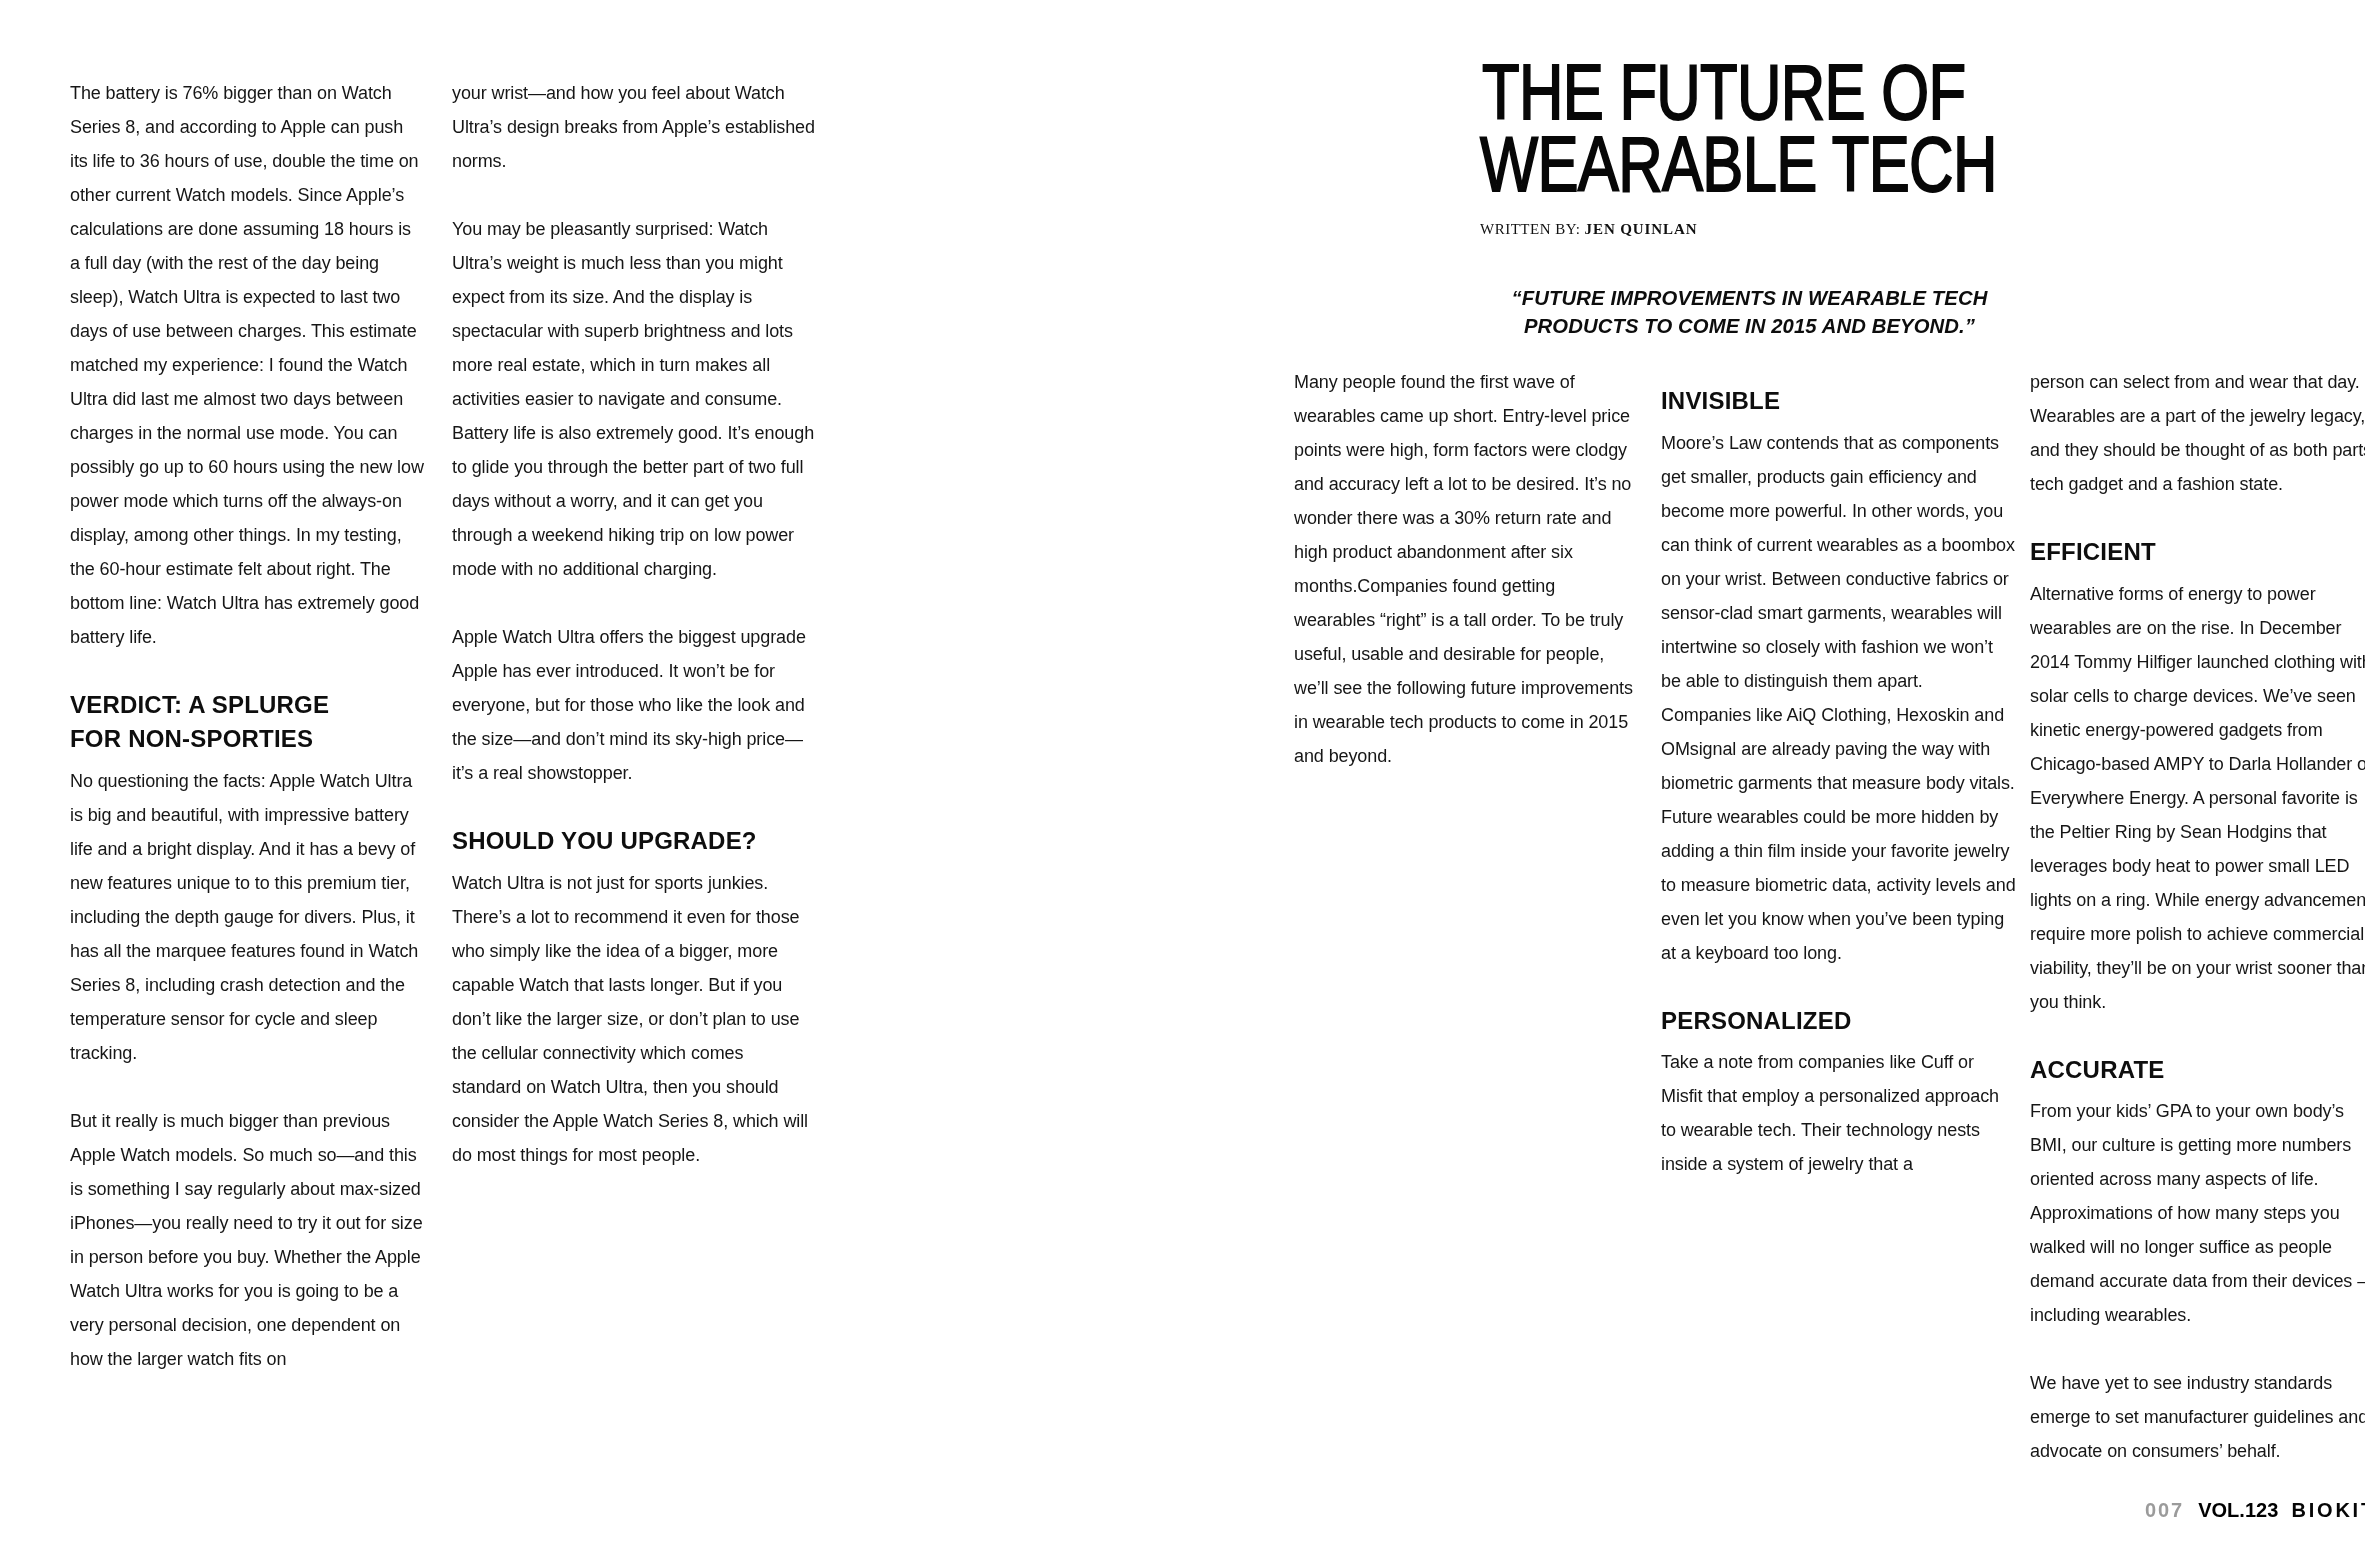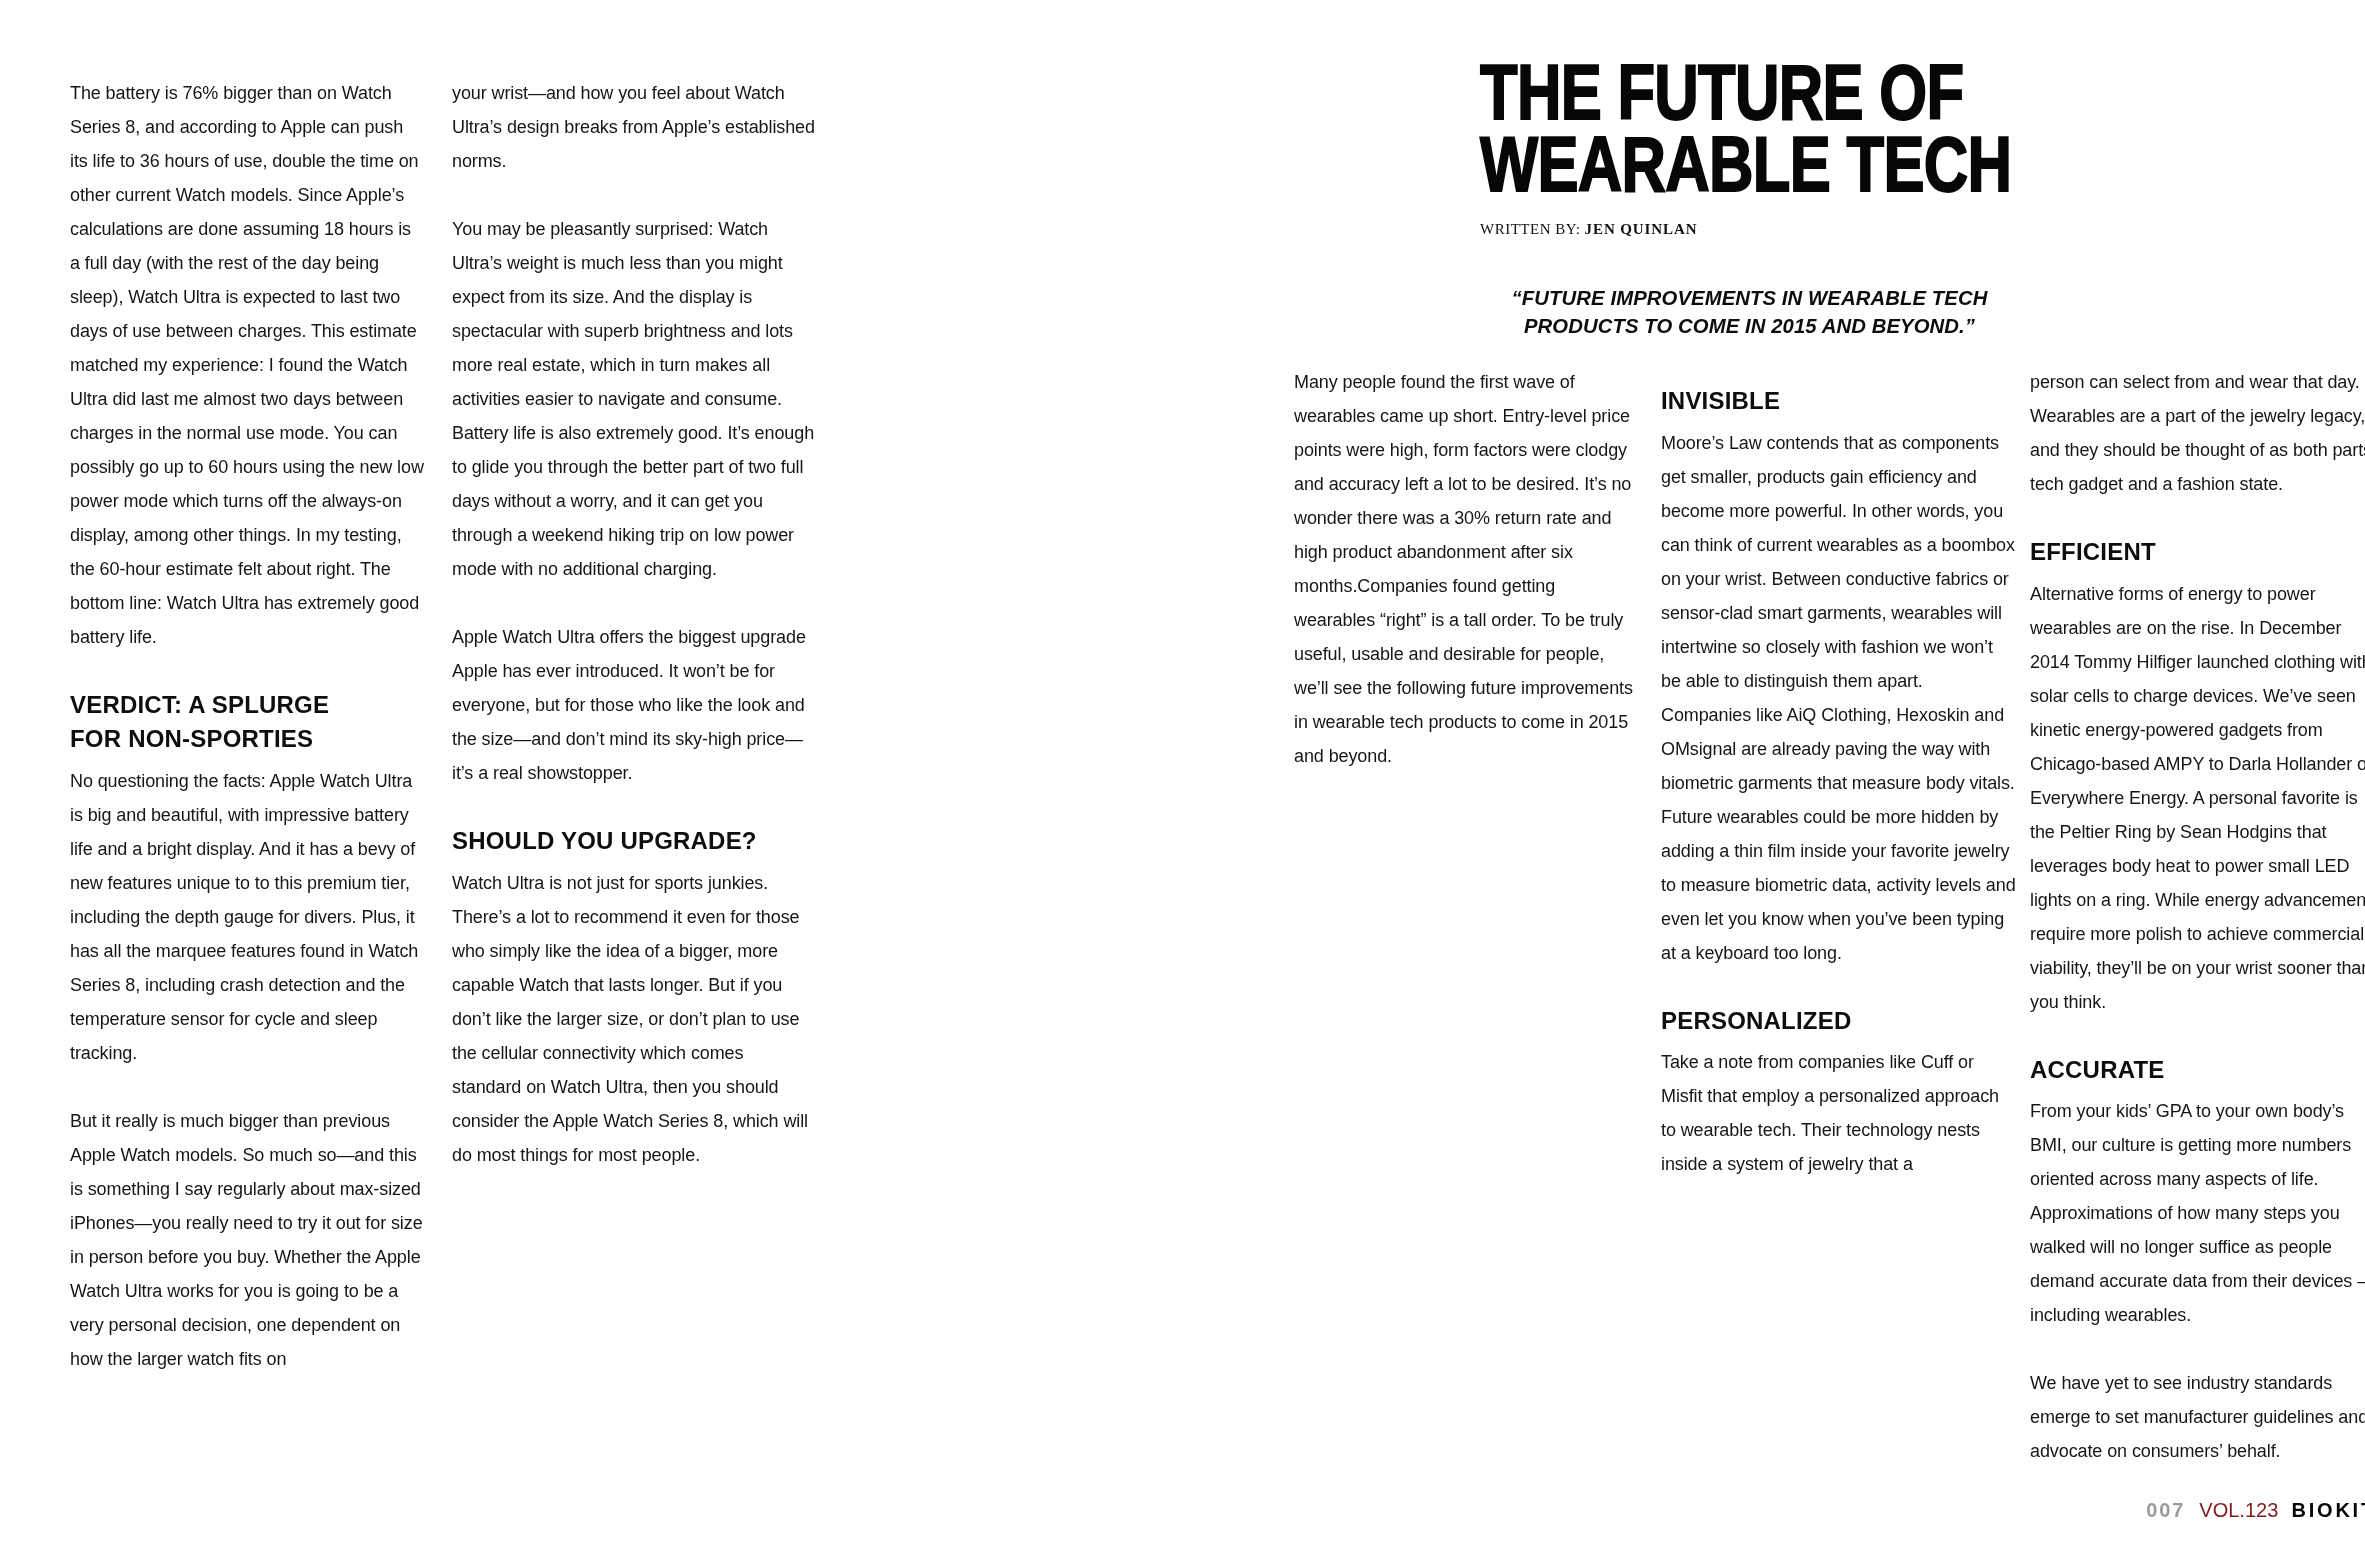--- a/index.html
+++ b/index.html
@@ -34,25 +34,26 @@
     margin-bottom:7.6px;
   }
   .gap-above { margin-top:34px; }
   .para { margin:0; }
   .para + .para { margin-top:34px; }
   .para.tight { margin-top:0; }
 
   .masthead { position:absolute; left:1480px; top:56px; width:606px; }
   .main-title {
     font-size:77px;
-    font-weight:700;
+    font-weight:400;
     line-height:72px;
     color:#070707;
     -webkit-text-stroke:1.9px #070707;
     white-space:nowrap;
+    text-align:right;
   }
   .main-title .tline {
     display:inline-block;
     transform:scaleX(0.80);
     transform-origin:left center;
     letter-spacing:-0.9px;
   }
   .byline {
     margin-top:21px;
     font-family:Liberation Serif, serif;
@@ -74,21 +75,21 @@
     color:#0d0d0d;
   }
 
   .page-footer {
     position:absolute; right:37px; top:1499px;
     font-size:20px;
     white-space:nowrap;
   }
   .page-footer span { vertical-align:baseline; }
   .folio-number { color:#9b9b9b; font-weight:700; letter-spacing:1.9px; }
-  .folio-volume { color:#7f1d1d; font-weight:400; margin-left:8.5px; letter-spacing:0px; }
+  .folio-volume { color:#000000; font-weight:700; margin-left:8.5px; letter-spacing:0px; }
   .folio-brand  { color:#050505; font-weight:700; margin-left:7.6px; letter-spacing:2.8px; }
 </style>
 </head>
 <body>
 
 <div class="page">
 
   <div class="col col-1">
     <p class="para">The battery is 76% bigger than on Watch Series 8, and according to Apple can push its life to 36 hours of use, double the time on other current Watch models. Since Apple’s calculations are done assuming 18 hours is a full day (with the rest of the day being sleep), Watch Ultra is expected to last two days of use between charges. This estimate matched my experience: I found the Watch Ultra did last me almost two days between charges in the normal use mode. You can possibly go up to 60 hours using the new low power mode which turns off the always-on display, among other things. In my testing, the 60-hour estimate felt about right. The bottom line: Watch Ultra has extremely good battery life.</p>
     <div class="sec-heading gap-above">

